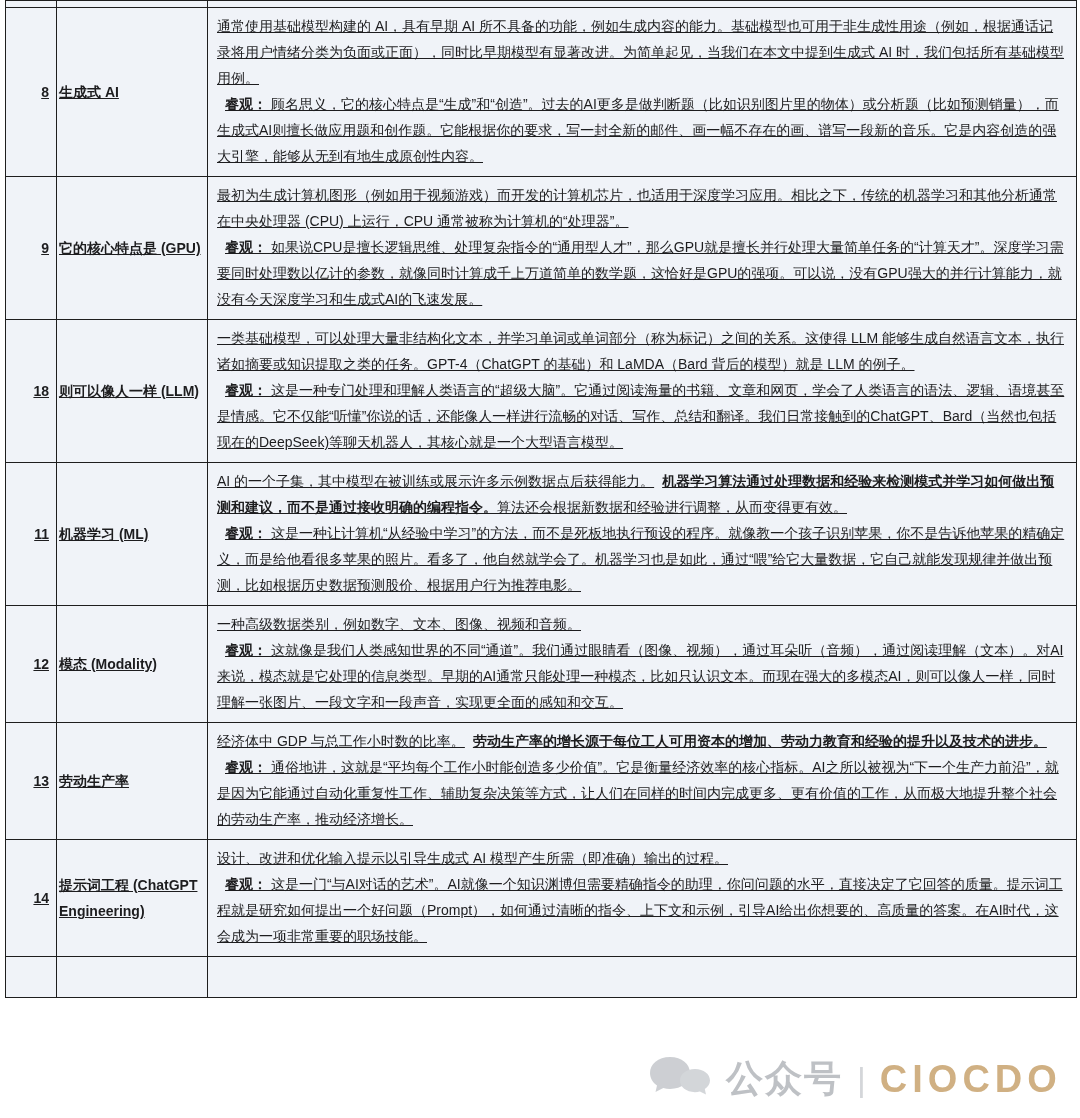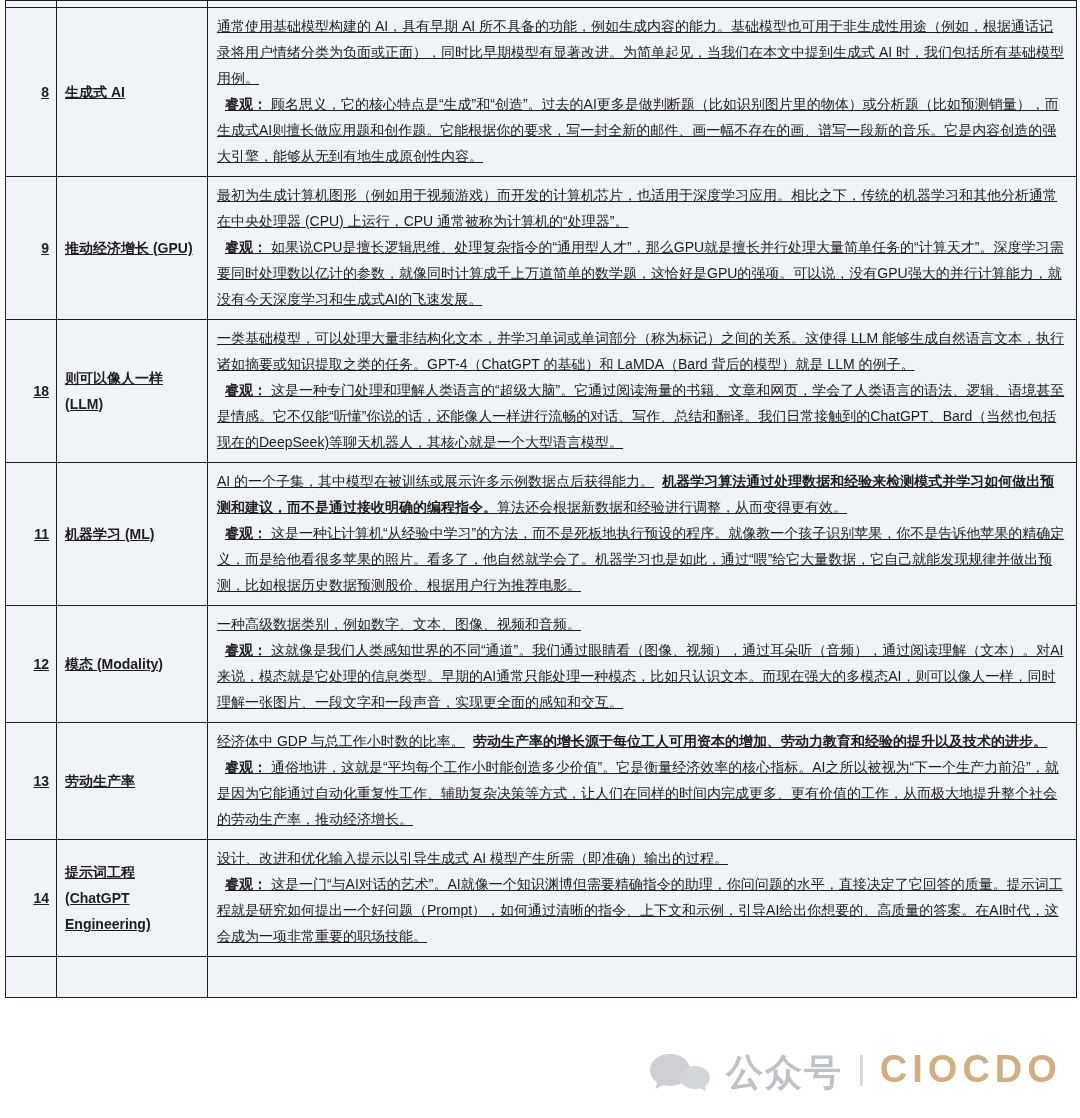--- a/index.html
+++ b/index.html
@@ -15,29 +15,29 @@
     background:#f0f3f8;
   }
   .glossary td{
     border:1.5px solid #1e1e1e;
     font-size:14px;line-height:26px;
     vertical-align:middle;
     overflow:hidden;
     text-decoration:underline;
   }
   td.col-num{width:50px;text-align:right;padding:0 7px 0 2px;font-weight:bold;}
-  td.col-term{width:150px;padding:2px 8px;font-weight:bold;word-break:break-word;}
+  td.col-term{width:150px;padding:2px 2px;font-weight:bold;word-break:break-word;}
   td.col-desc{padding:5px 10px 7px 9px;vertical-align:top;word-break:break-word;}
   td.col-desc p{margin:0;}
   .b{font-weight:bold;margin-left:8px;}
   tr.sliver-top td{height:6px;padding:0;}
   tr.sliver-bottom td{height:40px;padding:0;}
   .watermark{
     position:absolute;left:648px;top:1048px;width:430px;height:62px;
-    display:flex;align-items:flex-start;gap:14px;
+    display:flex;align-items:center;gap:14px;
     opacity:.5;pointer-events:none;mix-blend-mode:multiply;z-index:5;
   }
   .wm-icon{flex:0 0 auto;}
   .wm-label{font-size:37px;color:#7e838b;font-weight:bold;letter-spacing:2px;white-space:nowrap;}
   .wm-divider{font-size:34px;color:#a9adb4;font-weight:200;}
   .wm-brand{font-size:38px;color:#a16207;font-weight:bold;letter-spacing:5px;white-space:nowrap;}
 </style>
 </head>
 <body>
 
@@ -52,21 +52,21 @@
     <tr>
         <td class="col-num">8</td>
         <td class="col-term">生成式 AI</td>
         <td class="col-desc">
           <p><span>通常使用基础模型构建的 AI，具有早期 AI 所不具备的功能，例如生成内容的能力。基础模型也可用于非生成性用途（例如，根据通话记录将用户情绪分类为负面或正面），同时比早期模型有显著改进。为简单起见，当我们在本文中提到生成式 AI 时，我们包括所有基础模型用例。</span></p>
           <p><span class="b">睿观：</span><span> 顾名思义，它的核心特点是“生成”和“创造”。过去的AI更多是做判断题（比如识别图片里的物体）或分析题（比如预测销量），而生成式AI则擅长做应用题和创作题。它能根据你的要求，写一封全新的邮件、画一幅不存在的画、谱写一段新的音乐。它是内容创造的强大引擎，能够从无到有地生成原创性内容。</span></p>
         </td>
       </tr>
       <tr>
         <td class="col-num">9</td>
-        <td class="col-term">推动经济增长 (GPU)</td>
+        <td class="col-term">它的核心特点是 (GPU)</td>
         <td class="col-desc">
           <p><span>最初为生成计算机图形（例如用于视频游戏）而开发的计算机芯片，也适用于深度学习应用。相比之下，传统的机器学习和其他分析通常在中央处理器 (CPU) 上运行，CPU 通常被称为计算机的“处理器”。</span></p>
           <p><span class="b">睿观：</span><span> 如果说CPU是擅长逻辑思维、处理复杂指令的“通用型人才”，那么GPU就是擅长并行处理大量简单任务的“计算天才”。深度学习需要同时处理数以亿计的参数，就像同时计算成千上万道简单的数学题，这恰好是GPU的强项。可以说，没有GPU强大的并行计算能力，就没有今天深度学习和生成式AI的飞速发展。</span></p>
         </td>
       </tr>
       <tr>
         <td class="col-num">18</td>
         <td class="col-term">则可以像人一样 (LLM)</td>
         <td class="col-desc">
           <p><span>一类基础模型，可以处理大量非结构化文本，并学习单词或单词部分（称为标记）之间的关系。这使得 LLM 能够生成自然语言文本，执行诸如摘要或知识提取之类的任务。GPT-4（ChatGPT 的基础）和 LaMDA（Bard 背后的模型）就是 LLM 的例子。</span></p>

